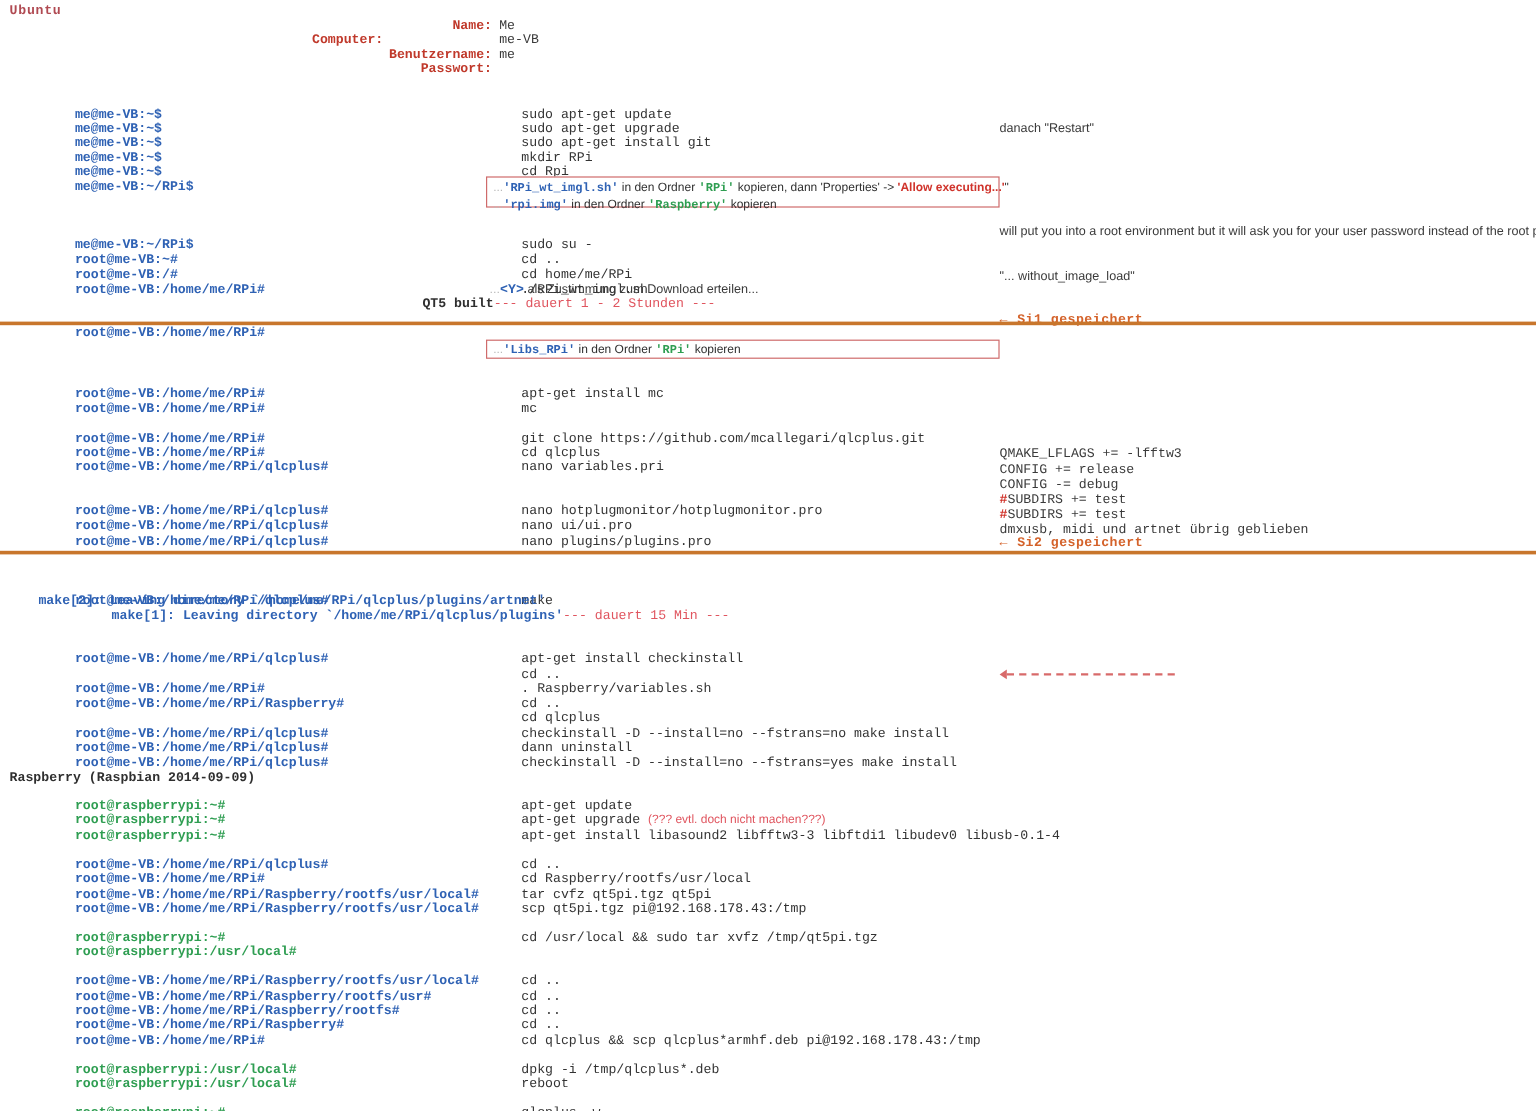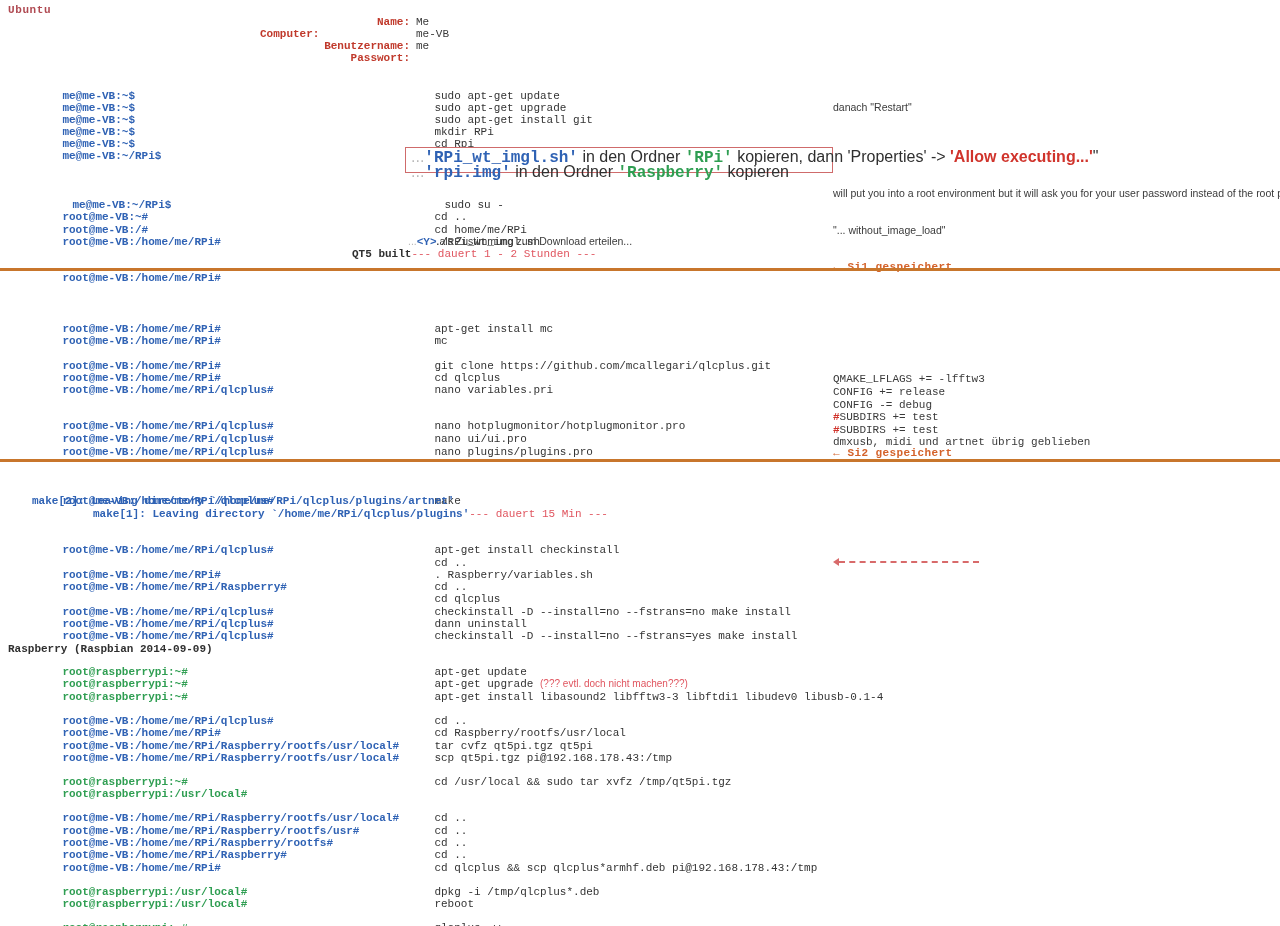--- a/index.html
+++ b/index.html
@@ -79,21 +79,21 @@
     border: 1px solid #cf6b6b;
     background: #ffffff;
     box-sizing: border-box;
     padding: 2px 4px 2px 5px;
   }
   .callout .cl {
     display: block;
     white-space: pre;
     line-height: 13px;
     font-family: "Liberation Sans", sans-serif;
-    font-size: 16px;
+    font-size: 10px;
     color: #2f2f2f;
   }
   .callout .dots { color: #b9b9b9; }
   .callout .mono { font-family: "Liberation Mono", "DejaVu Sans Mono", monospace; font-weight: bold; }
 
   
   .dasharrow {
     position: absolute;
     height: 10px;
     display: flex;
@@ -153,21 +153,21 @@
     <span class="pr c-prompt-usr">me@me-VB:~/RPi$</span><span class="cm c-cmd">mkdir Raspberry</span>
   </div>
 
   <div class="ln c-ann" style="left:833px; top:101px;">danach "Restart"</div>
 
   <div class="callout" style="left:405px; top:147px; width:428px; height:26px;">
     <span class="cl"><span class="dots">...</span><span class="mono c-blue">'RPi_wt_imgl.sh'</span><span> in den Ordner </span><span class="mono c-green">'RPi'</span><span> kopieren, dann 'Properties' -&gt; </span><span class="c-redbold">'Allow executing...'</span><span>"</span></span>
     <span class="cl"><span class="dots">...</span><span class="mono c-blue">'rpi.img'</span><span> in den Ordner </span><span class="mono c-green">'Raspberry'</span><span> kopieren</span></span>
   </div>
 
-  <div class="rowline" style="left:46px; top:187px;">
+  <div class="rowline" style="left:36px; top:187px;">
     <span class="pr c-prompt-usr">me@me-VB:~/RPi$</span><span class="cm c-cmd">sudo su -</span>
   </div>
   <div class="rowline" style="left:36px; top:199px;">
     <span class="pr c-prompt-root">root@me-VB:~#</span><span class="cm c-cmd">cd ..</span>
   </div>
   <div class="rowline" style="left:36px; top:212px;">
     <span class="pr c-prompt-root">root@me-VB:/#</span><span class="cm c-cmd">cd home/me/RPi</span>
   </div>
   <div class="rowline" style="left:36px; top:224px;">
     <span class="pr c-prompt-root">root@me-VB:/home/me/RPi#</span><span class="cm c-cmd">./RPi_wt_imgl.sh</span>
@@ -180,20 +180,23 @@
   <div class="rowline" style="left:36px; top:260px;">
     <span class="pr c-prompt-root">root@me-VB:/home/me/RPi#</span>
   </div>
 
   <div class="ln c-ann" style="left:833px; top:187px;">will put you into a root environment but it will ask you for your user password instead of the root password</div>
   <div class="ln c-ann" style="left:833px; top:224px;">"... without_image_load"</div>
   <div class="ln" style="left:833px; top:261px;"><span class="arrowglyph">←</span><span class="c-sav" style="margin-left:8px;">Si1 gespeichert</span></div>
 
   <div class="hr" style="top:268px;"></div>
 
+  <div class="callout" style="left:405px; top:283px; width:428px; height:16px; padding-top:1px;">
+    <span class="cl"><span class="dots">...</span><span class="mono c-blue">'Libs_RPi'</span><span> in den Ordner </span><span class="mono c-green">'RPi'</span><span> kopieren</span></span>
+  </div>
 
   <div class="rowline" style="left:36px; top:311px;">
     <span class="pr c-prompt-root">root@me-VB:/home/me/RPi#</span><span class="cm c-cmd">apt-get install mc</span>
   </div>
   <div class="rowline" style="left:36px; top:323px;">
     <span class="pr c-prompt-root">root@me-VB:/home/me/RPi#</span><span class="cm c-cmd">mc</span>
   </div>
   <div class="rowline" style="left:36px; top:348px;">
     <span class="pr c-prompt-root">root@me-VB:/home/me/RPi#</span><span class="cm c-cmd">git clone https://github.com/mcallegari/qlcplus.git</span>
   </div>

